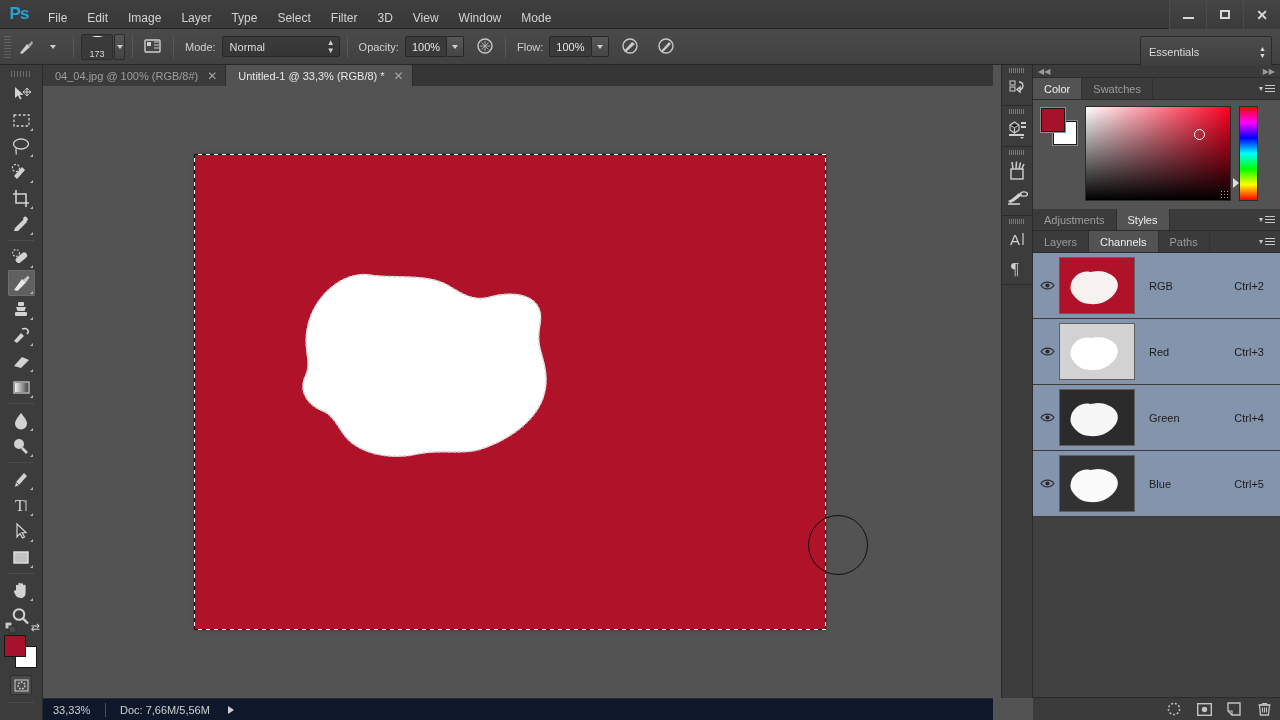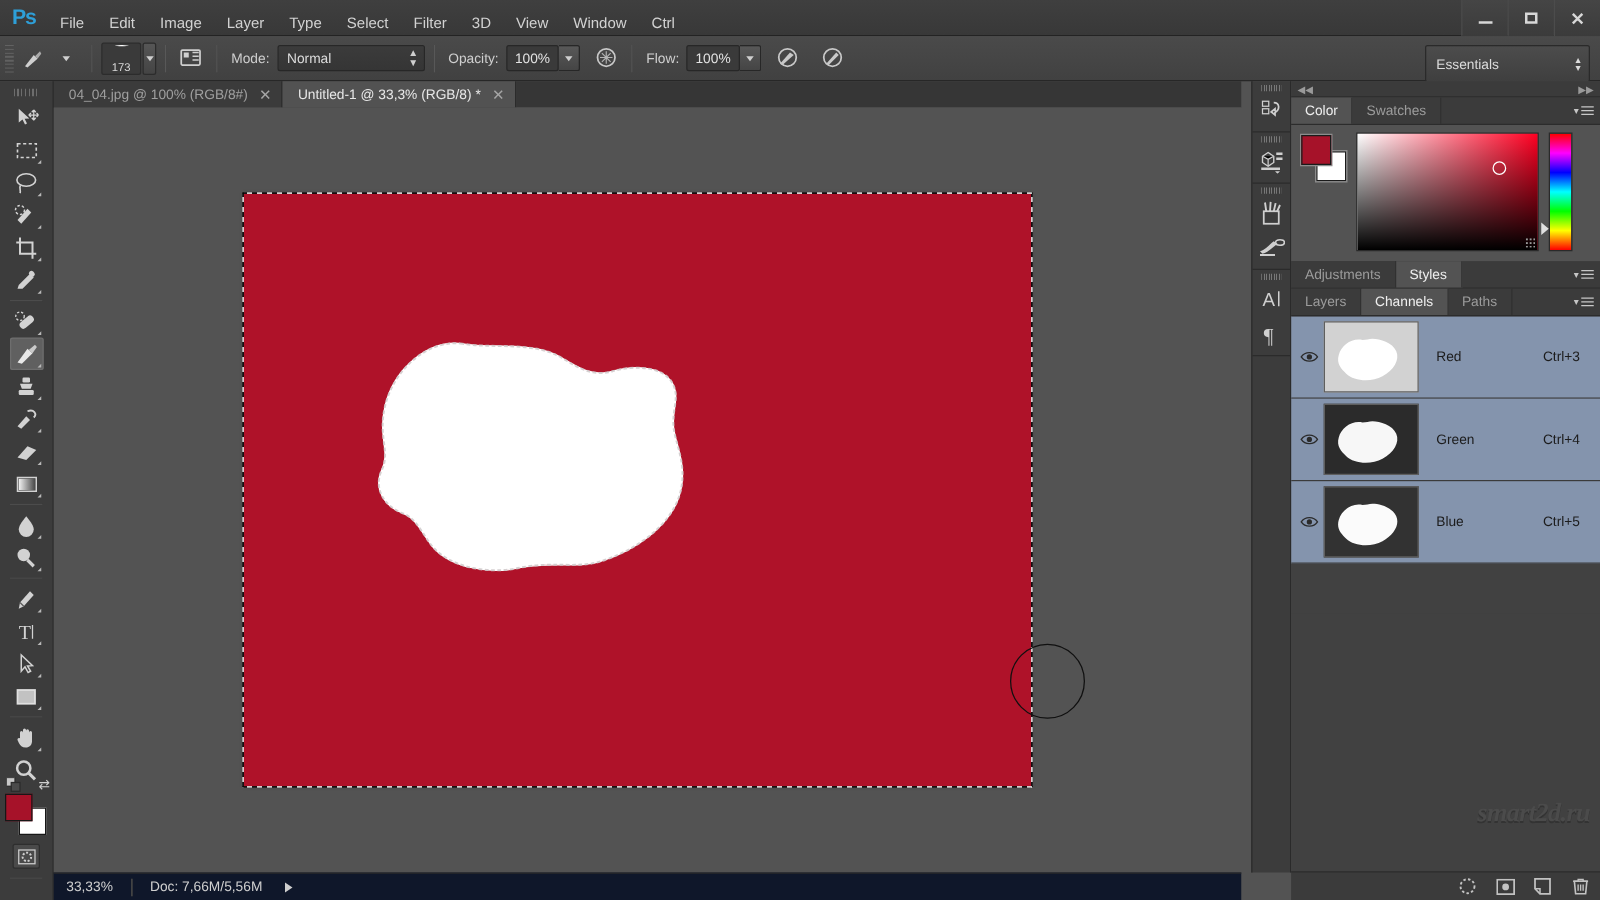--- a/index.html
+++ b/index.html
@@ -244,21 +244,21 @@
       <div class="menu-item">File</div>
       <div class="menu-item">Edit</div>
       <div class="menu-item">Image</div>
       <div class="menu-item">Layer</div>
       <div class="menu-item">Type</div>
       <div class="menu-item">Select</div>
       <div class="menu-item">Filter</div>
       <div class="menu-item">3D</div>
       <div class="menu-item">View</div>
       <div class="menu-item">Window</div>
-      <div class="menu-item">Ctrl</div>
+      <div class="menu-item">Mode</div>
     </div>
     <div class="win-btns">
       <div class="win-btn">
           <span class="wb-min"></span>
         </div>
       <div class="win-btn">
           <span class="wb-max"></span>
         </div>
       <div class="win-btn wb-close">✕</div>
     </div>
@@ -660,20 +660,35 @@
         <span class="burger">
             <i></i>
             <i></i>
             <i></i>
           </span>
       </div>
     </div>
 
     <div class="chan-list" id="chan-list">
 
+    <div class="chan-row">
+          <div class="chan-eye">
+            <svg width="15" height="11" viewBox="0 0 15 11">
+              <path d="M1 5.5 C4 1 11 1 14 5.5 C11 10 4 10 1 5.5 Z" fill="none" stroke="#2b2b2b" stroke-width="1.1"></path>
+              <circle cx="7.5" cy="5.5" r="2.1" fill="#2b2b2b"></circle>
+            </svg>
+          </div>
+          <div class="chan-thumb" style="background:#b01229;">
+            <svg width="76" height="57" viewBox="0 0 76 57">
+              <path d="M30 14 C22 12 13 18 11 26 C9 33 13 37 17 41 C23 47 37 48 46 43 C55 38 60 30 57 23 C54 16 44 13 38 13 C35 13 33 14 30 14 Z" fill="#f7f2f0"></path>
+            </svg>
+          </div>
+          <div class="chan-name">RGB</div>
+          <div class="chan-key">Ctrl+2</div>
+        </div>
         <div class="chan-row">
           <div class="chan-eye">
             <svg width="15" height="11" viewBox="0 0 15 11">
               <path d="M1 5.5 C4 1 11 1 14 5.5 C11 10 4 10 1 5.5 Z" fill="none" stroke="#2b2b2b" stroke-width="1.1"></path>
               <circle cx="7.5" cy="5.5" r="2.1" fill="#2b2b2b"></circle>
             </svg>
           </div>
           <div class="chan-thumb" style="background:#d2d2d2;">
             <svg width="76" height="57" viewBox="0 0 76 57">
               <path d="M30 14 C22 12 13 18 11 26 C9 33 13 37 17 41 C23 47 37 48 46 43 C55 38 60 30 57 23 C54 16 44 13 38 13 C35 13 33 14 30 14 Z" fill="#ffffff"></path>

